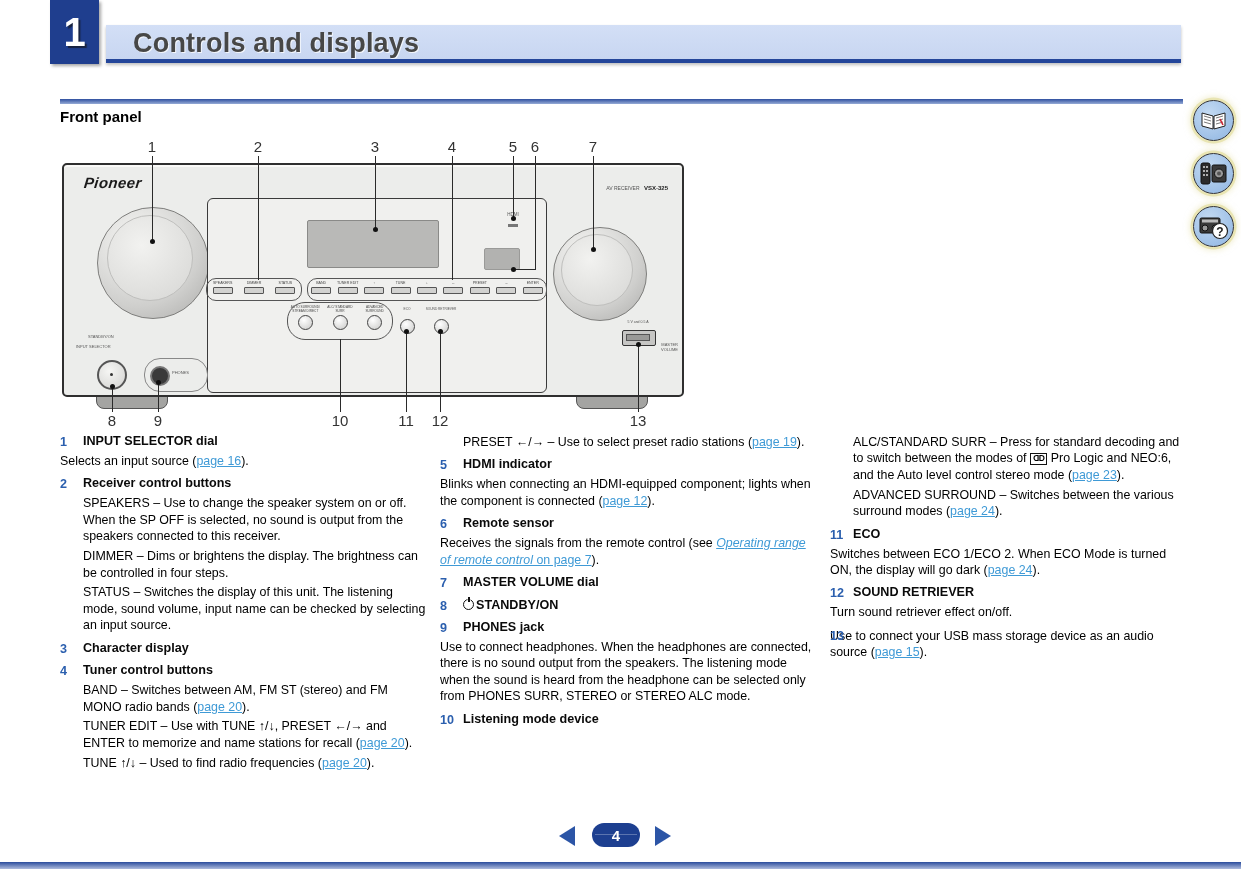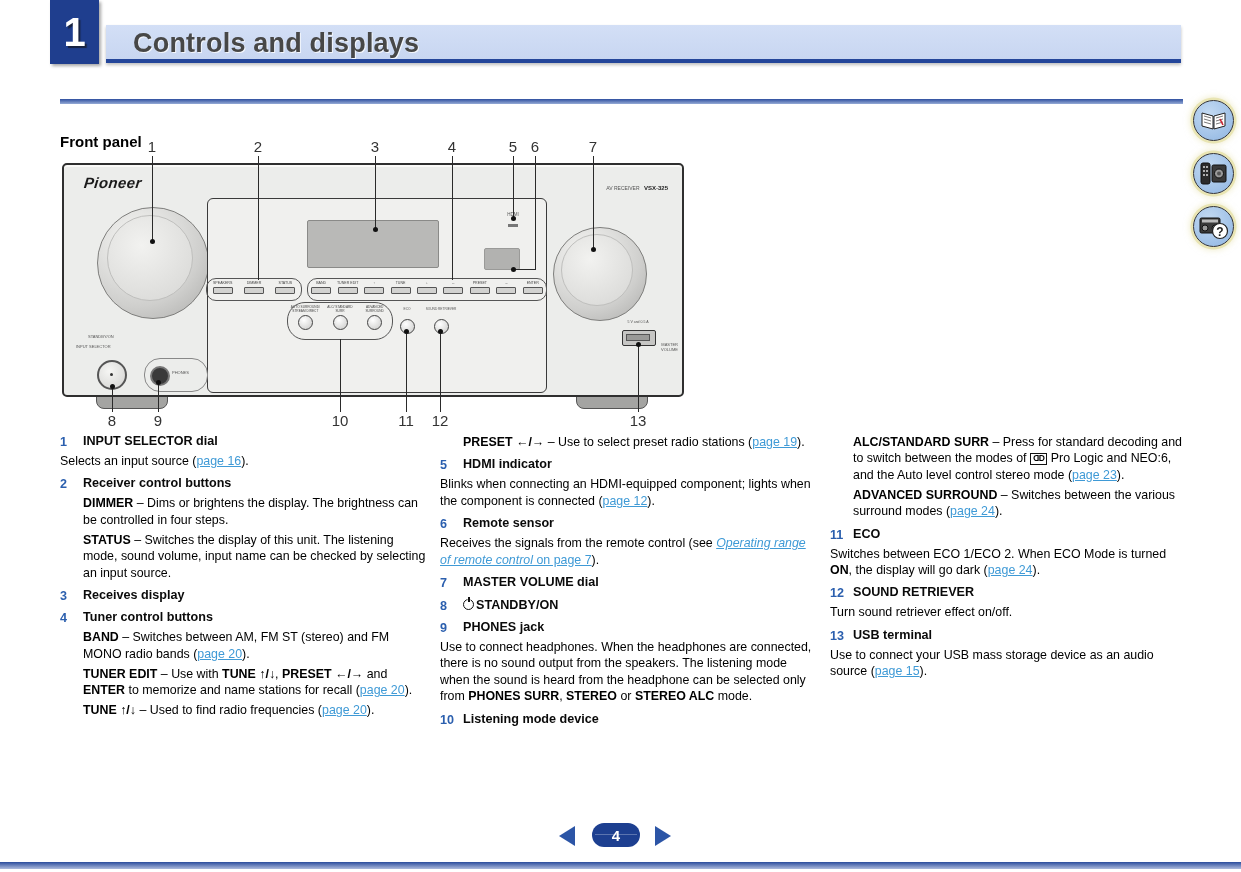--- a/index.html
+++ b/index.html
@@ -11,21 +11,21 @@
     box-shadow:2px 2px 3px rgba(0,0,0,.35);display:flex;align-items:center;justify-content:center;}
   .chapter-box span{color:#fff;font-size:40px;font-weight:bold;text-shadow:2px 2px 1px rgba(20,20,20,.65);}
   .header-band{position:absolute;left:106px;top:25px;width:1075px;height:34px;
     background:linear-gradient(#d3dff6,#c8d6f1);border-bottom:4px solid #24469a;
     box-shadow:0 2px 3px rgba(0,0,0,.25);}
   .header-title{position:absolute;left:133px;top:28px;font-size:27px;font-weight:bold;color:#474747;
     text-shadow:1px 1px 0 #f3f6fc;letter-spacing:.2px;}
 
   .rule-top{position:absolute;left:60px;top:99px;width:1123px;height:5px;
     background:linear-gradient(#2e4f9f,#96abd6);}
-  .front-panel-title{position:absolute;left:60px;top:108px;font-size:15px;font-weight:bold;color:#000;margin-top:25px;}
+  .front-panel-title{position:absolute;left:60px;top:108px;font-size:15px;font-weight:bold;color:#000;}
 
   
   .nav-btn{position:absolute;left:1193px;width:39px;height:39px;border-radius:50%;
     background:radial-gradient(circle at 38% 32%,#c3daf2,#8fb5e2);border:1px solid #333;
     box-shadow:0 0 0 2.5px rgba(232,228,176,.95),0 0 6px 3px rgba(225,220,160,.55);
     display:flex;align-items:center;justify-content:center;}
 
   
   .diagram{position:absolute;left:60px;top:138px;width:625px;height:296px;}
   .cnum{position:absolute;width:20px;text-align:center;font-size:15px;color:#333;}
@@ -79,21 +79,21 @@
     background:#9a9a98;border:1px solid #555;}
 
   
   .col{position:absolute;top:434px;font-size:12.4px;line-height:16.4px;}
   .entry{position:relative;margin-top:7px;}
   .entry:first-child{margin-top:0;}
   .num{position:absolute;left:0;top:0;color:#2b5fae;font-weight:bold;font-size:12.6px;}
   .title{margin-left:23px;font-weight:bold;font-size:12.6px;color:#0a0a0a;line-height:15.5px;}
   .block{margin-top:3.5px;color:#000;}
   .block.ind{margin-left:23px;}
-  .b{font-weight:bold;}
+  .b{font-weight:normal;}
   .i{font-style:italic;}
   .lnk{color:#3f9ad6;text-decoration:underline;cursor:pointer;}
   .pwr{display:inline-block;width:9px;height:9px;border:1.6px solid #111;border-radius:50%;
     position:relative;margin-right:2px;vertical-align:-1px;}
   .pwr::before{content:"";position:absolute;left:50%;top:-2px;transform:translateX(-50%);
     width:3px;height:3px;background:#fff;}
   .pwr::after{content:"";position:absolute;left:50%;top:-3px;transform:translateX(-50%);
     width:2px;height:5px;background:#111;}
   .dolby{display:inline-block;border:1.2px solid #111;padding:0 1.5px;font-size:8.5px;
     font-weight:bold;line-height:9.5px;vertical-align:1px;letter-spacing:0;}
@@ -312,26 +312,27 @@
 
   <div class="col" style="left:60px;width:367px">
     <div class="entry">
       <span class="num">1</span>
       <div class="title"><span>INPUT SELECTOR dial</span></div>
       <div class="block"><span>Selects an input source (</span><span class="lnk">page 16</span><span>).</span></div>
     </div>
     <div class="entry">
       <span class="num">2</span>
       <div class="title"><span>Receiver control buttons</span></div>
+      <div class="block ind"><span class="b">SPEAKERS</span><span> – Use to change the speaker system on or off. When the </span><span class="b">SP OFF</span><span> is selected, no sound is output from the speakers connected to this receiver.</span></div>
       <div class="block ind"><span class="b">DIMMER</span><span> – Dims or brightens the display. The brightness can be controlled in four steps.</span></div>
       <div class="block ind"><span class="b">STATUS</span><span> – Switches the display of this unit. The listening mode, sound volume, input name can be checked by selecting an input source.</span></div>
     </div>
     <div class="entry">
       <span class="num">3</span>
-      <div class="title"><span>Receives display</span></div>
+      <div class="title"><span>Character display</span></div>
     </div>
     <div class="entry">
       <span class="num">4</span>
       <div class="title"><span>Tuner control buttons</span></div>
       <div class="block ind"><span class="b">BAND</span><span> – Switches between AM, FM ST (stereo) and FM MONO radio bands (</span><span class="lnk">page 20</span><span>).</span></div>
       <div class="block ind"><span class="b">TUNER EDIT</span><span> – Use with </span><span class="b">TUNE ↑/↓</span><span>, </span><span class="b">PRESET ←/→</span><span> and </span><span class="b">ENTER</span><span> to memorize and name stations for recall (</span><span class="lnk">page 20</span><span>).</span></div>
       <div class="block ind"><span class="b">TUNE ↑/↓</span><span> – Used to find radio frequencies (</span><span class="lnk">page 20</span><span>).</span></div>
     </div>
   </div>
 
@@ -378,21 +379,20 @@
       <div class="title"><span>ECO</span></div>
       <div class="block"><span>Switches between ECO 1/ECO 2. When ECO Mode is turned </span><span class="b">ON</span><span>, the display will go dark (</span><span class="lnk">page 24</span><span>).</span></div>
     </div>
     <div class="entry">
       <span class="num">12</span>
       <div class="title"><span>SOUND RETRIEVER</span></div>
       <div class="block"><span>Turn sound retriever effect on/off.</span></div>
     </div>
     <div class="entry">
       <span class="num">13</span>
-      <div class="title"><span>USB terminal</span></div>
       <div class="block"><span>Use to connect your USB mass storage device as an audio source (</span><span class="lnk">page 15</span><span>).</span></div>
     </div>
   </div>
 
   <div class="pg-arrow left"></div>
   <div class="pg-pill">
     <span>4</span>
   </div>
   <div class="pg-arrow right"></div>
   <div class="rule-bottom"></div>

